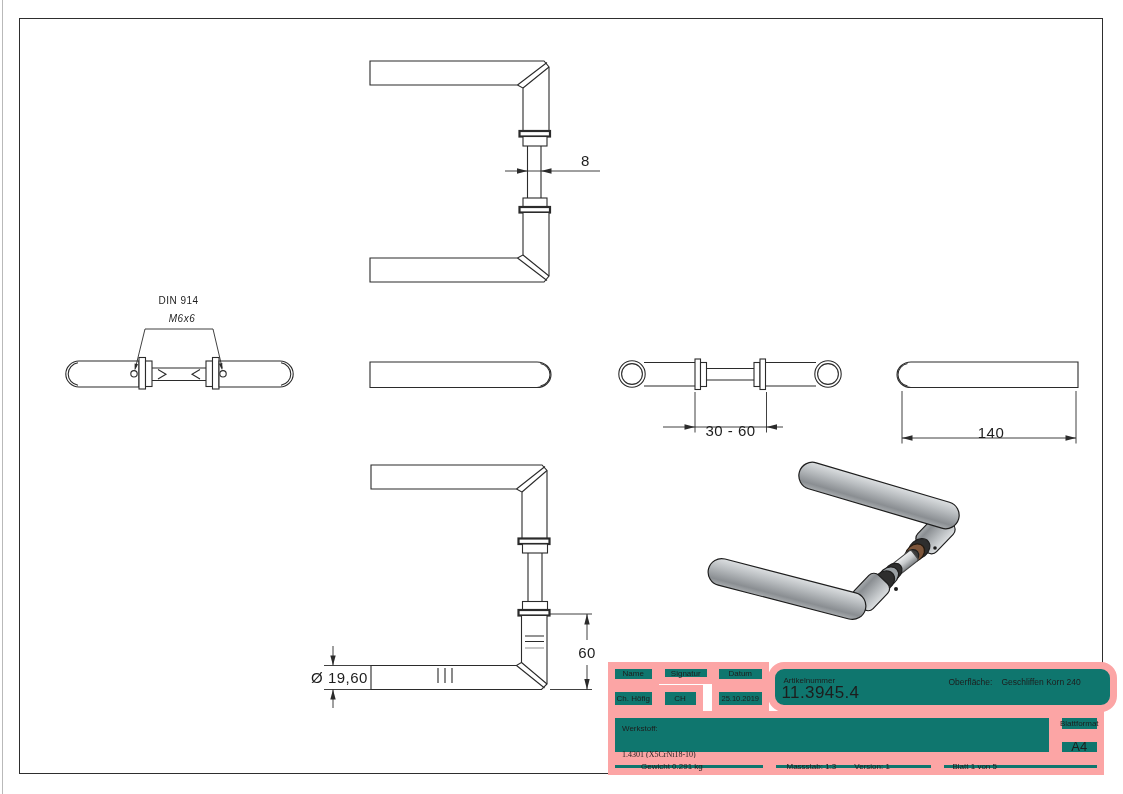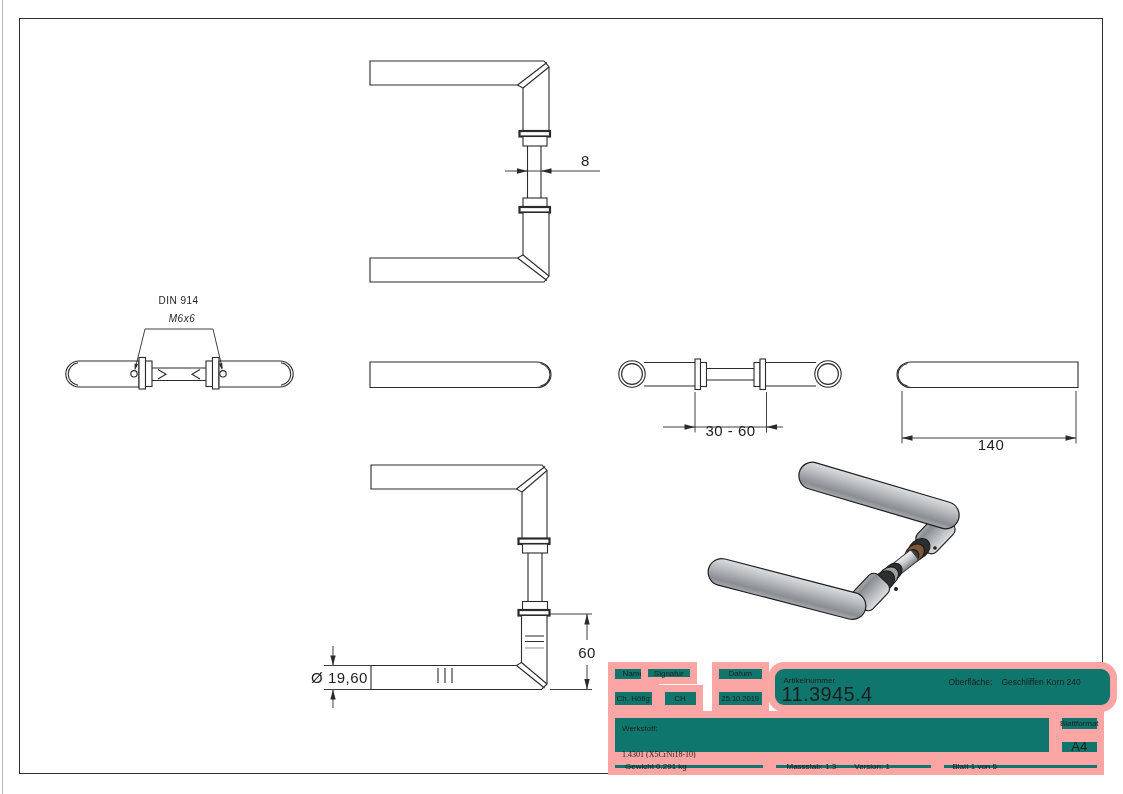--- a/index.html
+++ b/index.html
@@ -10,21 +10,21 @@
          border:1.6px solid #2e2e2e;box-sizing:border-box;}
   svg.drawing{position:absolute;left:0;top:0;}
   .dim{position:absolute;transform:translate(-50%,-50%);font-size:15px;white-space:nowrap;
        color:#1d1d1d;letter-spacing:0.5px;}
   .dim.small{font-size:10px;}
   
   .tb-cell{position:absolute;border:7px solid #fca5a5;box-sizing:border-box;background:#0f766e;
            font-size:8px;display:flex;align-items:center;justify-content:center;white-space:nowrap;}
   .tb-left{justify-content:flex-start;}
   .artnr-label{position:absolute;left:9px;top:7px;font-size:8px;}
-  .artnr-value{position:absolute;left:7px;top:14px;font-size:20px;letter-spacing:0.4px;}
+  .artnr-value{position:absolute;left:7px;top:14px;font-size:17px;letter-spacing:0.4px;}
   .surface-row{position:absolute;left:174px;top:8px;font-size:8.5px;}
   .surface-row .val{margin-left:9px;}
   .mat-label{position:absolute;left:7px;top:6px;font-size:8px;}
   .mat-value{position:absolute;left:7px;top:32px;font-size:8px;font-family:Liberation Serif, serif;}
   .a4{font-size:13px;}
   .dt{font-size:7.5px;}
   .gap{display:inline-block;width:18px;}
 </style>
 </head>
 <body>
@@ -146,46 +146,46 @@
       <rect x="706" y="575.5" width="162" height="27" rx="13.5" fill="url(#gm)" transform="rotate(14.5 787 589)"></rect>
       <circle cx="896" cy="589" r="2" fill="#1e1e1e" stroke="none"></circle>
       <circle cx="935" cy="548" r="1.8" fill="#1e1e1e" stroke="none"></circle>
     </g>
   </svg>
 
   <div class="dim small" style="left:178.5px;top:300px;">DIN 914</div>
   <div class="dim small" style="left:182px;top:318px;font-style:italic;">M6x6</div>
   <div class="dim" style="left:585.5px;top:160px;">8</div>
   <div class="dim" style="left:730.5px;top:406px;margin-top:24px;">30 - 60</div>
-  <div class="dim" style="left:991px;top:444px;">140</div>
+  <div class="dim" style="left:991px;top:432px;">140</div>
   <div class="dim" style="left:587px;top:652px;">60</div>
   <div class="dim" style="left:339.5px;top:677px;">Ø 19,60</div>
 
   <div class="tb-cell" style="left:608px;top:662px;width:50.5px;height:23.5px;">Name</div>
-  <div class="tb-cell" style="left:641px;top:662px;width:55.5px;height:22px;">Signatur</div>
+  <div class="tb-cell" style="left:658px;top:662px;width:55.5px;height:22px;">Signatur</div>
   <div class="tb-cell" style="left:712px;top:662px;width:56.5px;height:23.5px;">Datum</div>
   <div class="tb-cell" style="left:608px;top:684.5px;width:50.5px;height:27px;">Ch. Höfig</div>
   <div class="tb-cell" style="left:657.5px;top:684.5px;width:45px;height:27px;">CH</div>
   <div class="tb-cell dt" style="left:712px;top:684.5px;width:56.5px;height:27px;">25.10.2019</div>
 
   <div class="tb-cell" style="left:767.5px;top:662px;width:349px;height:49.5px;justify-content:flex-start;border-radius:16px;">
     <span class="artnr-label">Artikelnummer</span>
     <span class="artnr-value">11.3945.4</span>
     <span class="surface-row">
       <span>Oberfläche:</span><span class="val">Geschliffen Korn 240</span>
     </span>
   </div>
 
   <div class="tb-cell" style="left:608px;top:710.5px;width:448px;height:48px;justify-content:flex-start;">
     <span class="mat-label">Werkstoff:</span>
     <span class="mat-value">1.4301 (X5CrNi18-10)</span>
   </div>
   <div class="tb-cell" style="left:1055px;top:710.5px;width:48.5px;height:25px;">Blattformat</div>
   <div class="tb-cell a4" style="left:1055px;top:734.5px;width:48.5px;height:24px;">A4</div>
 
-  <div class="tb-cell tb-left" style="left:608px;top:757.5px;width:161.5px;height:17px;padding-left:10px;">Gewicht 0.291 kg</div>
+  <div class="tb-cell tb-left" style="left:608px;top:757.5px;width:161.5px;height:17px;padding-left:26px;">Gewicht 0.291 kg</div>
   <div class="tb-cell tb-left" style="left:768.5px;top:757.5px;width:169px;height:17px;padding-left:11px;">
     <span>Massstab: 1:3</span>
       <span class="gap"></span>
       <span>Version: 1</span>
   </div>
   <div class="tb-cell tb-left" style="left:936.5px;top:757.5px;width:167px;height:17px;padding-left:9px;">Blatt 1 von 5</div>
 </div>
 
 </body></html>

